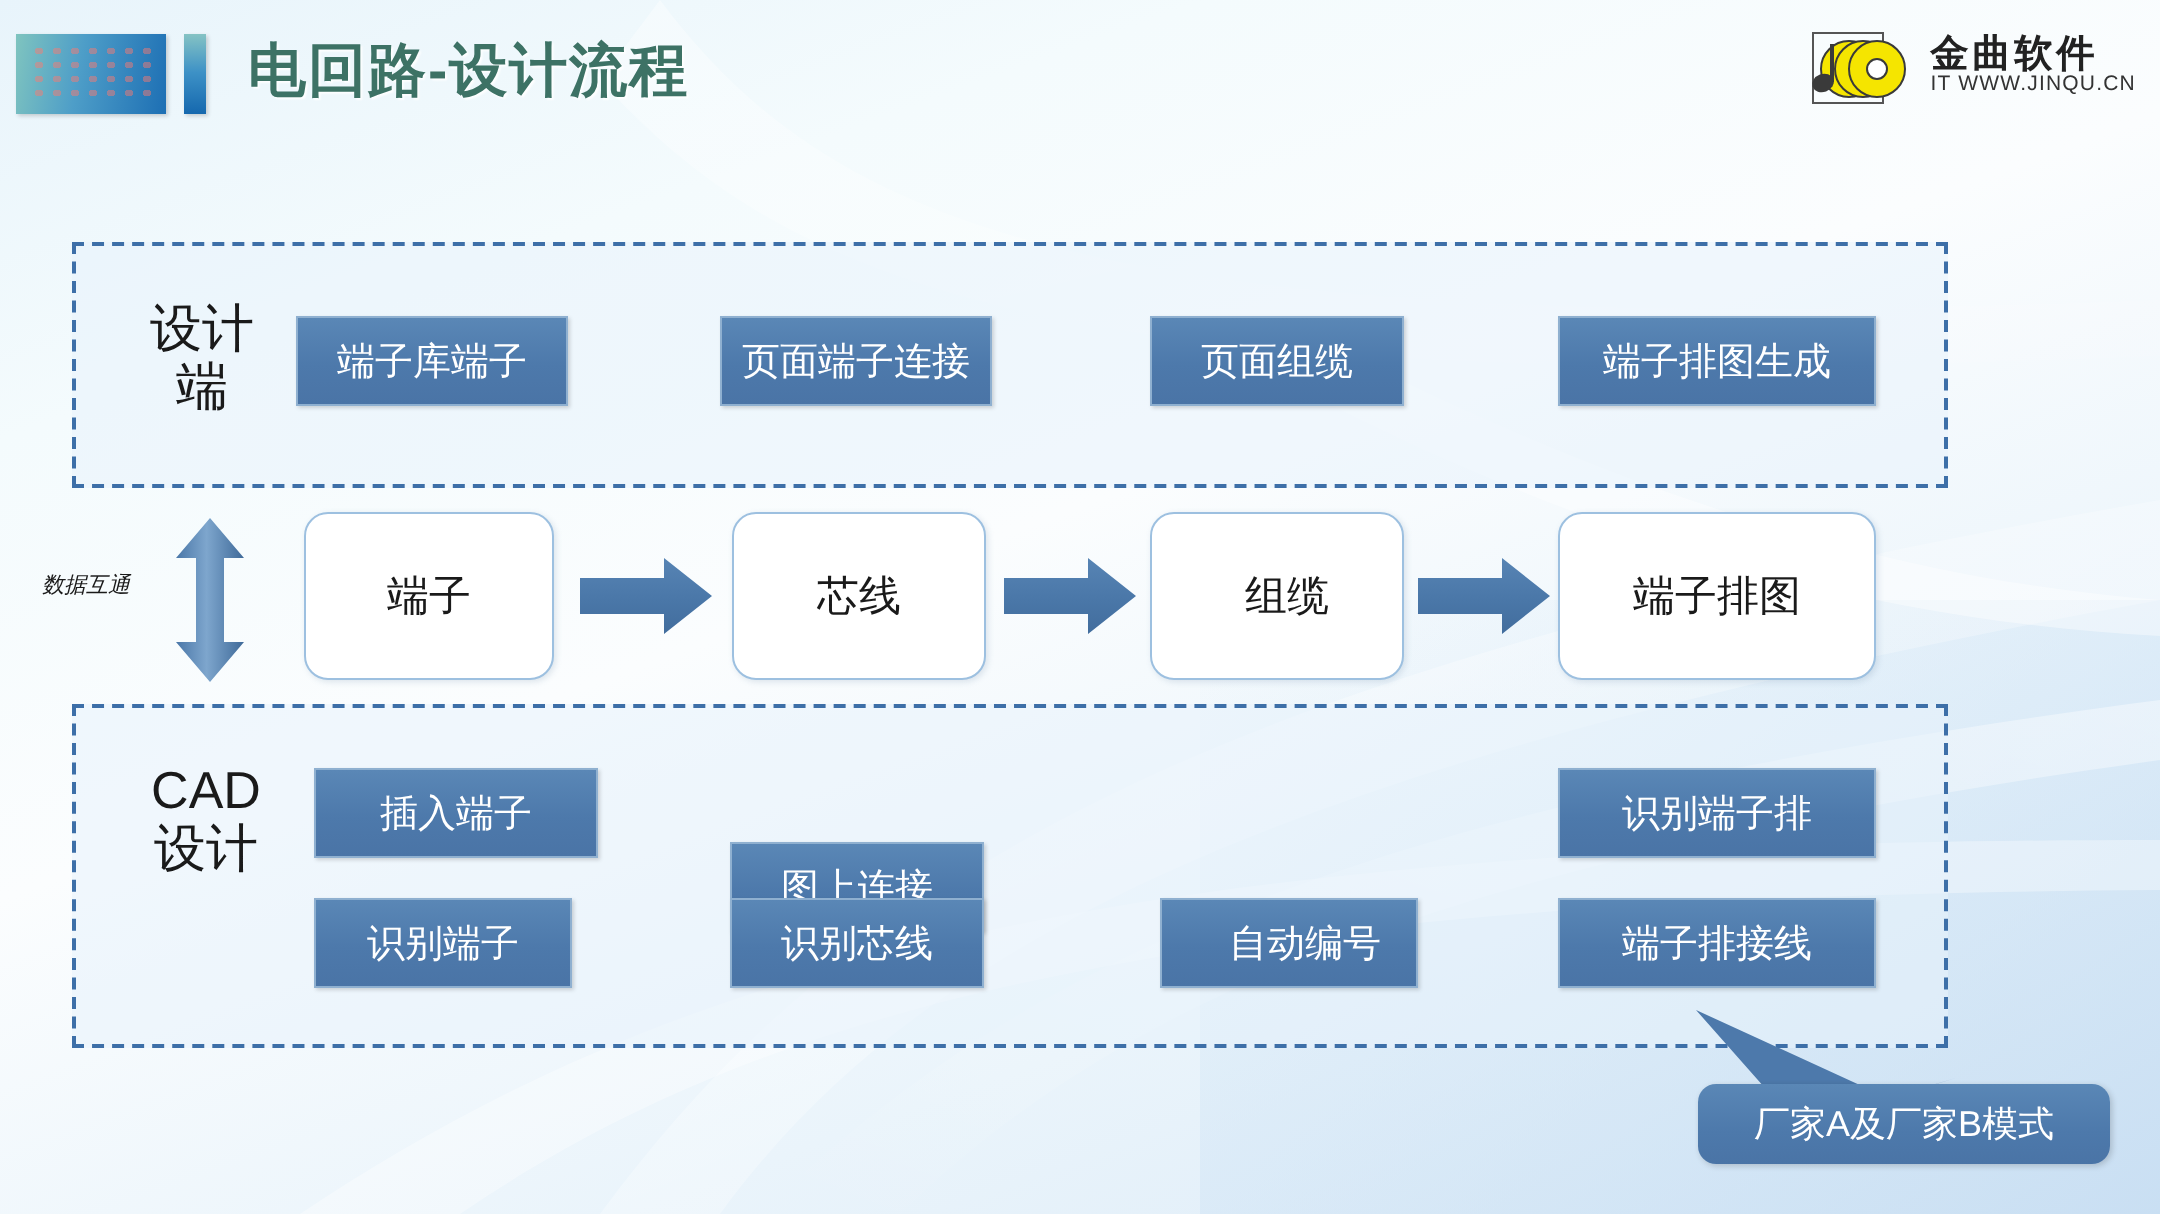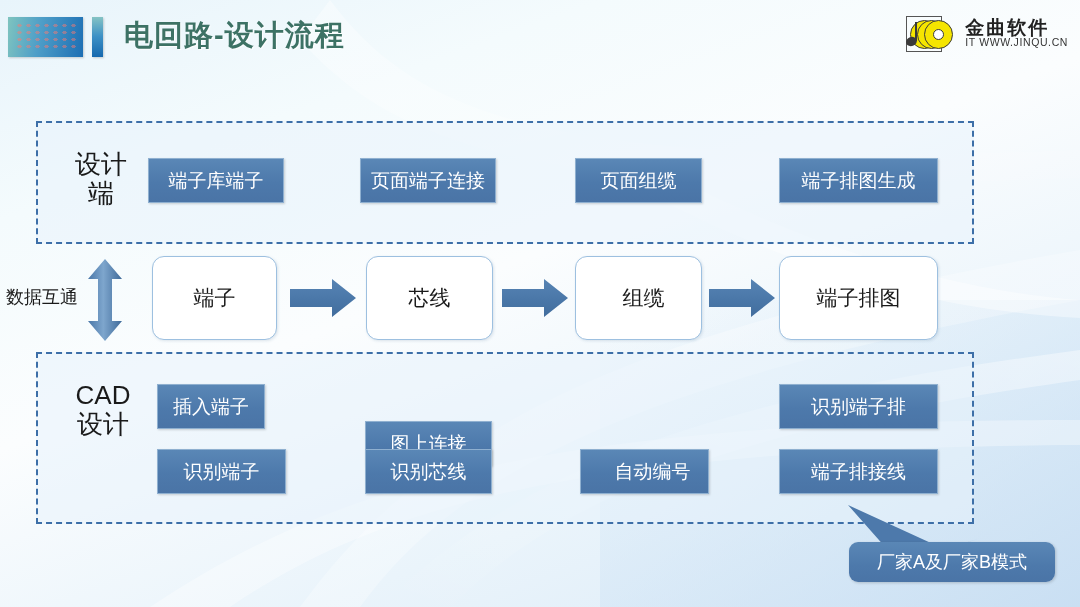--- a/index.html
+++ b/index.html
@@ -97,21 +97,21 @@
     display:flex;align-items:center;justify-content:center;
     box-shadow:1px 1px 3px rgba(100,130,160,.20);
     box-sizing:border-box;
   }
 
   
   .harrow{position:absolute;width:66px;height:38px;}
   #vert-arrow{position:absolute;left:86px;top:259px;width:38px;height:82px;}
   #interop-label{
     position:absolute;left:6px;top:285px;width:74px;
-    font-size:18px;color:#1a1a1a;white-space:nowrap;
+    font-size:11px;color:#1a1a1a;text-align:center;white-space:nowrap;font-style:italic;
   }
 
   
   #callout{
     position:absolute;left:849px;top:542px;width:206px;height:40px;
     background:linear-gradient(180deg,#5a87b6 0%,#4d79ab 60%,#4a74a6 100%);
     border-radius:9px;
     color:#fff;font-size:18px;
     display:flex;align-items:center;justify-content:center;
     box-shadow:1px 1px 3px rgba(0,0,0,.18);
@@ -212,21 +212,21 @@
     <polygon points="0,10 42,10 42,0 66,19 42,38 42,28 0,28" fill="url(#hg)"></polygon>
   </svg>
   <svg class="harrow" style="left:709px;top:279px;" viewBox="0 0 66 38">
     <polygon points="0,10 42,10 42,0 66,19 42,38 42,28 0,28" fill="url(#hg)"></polygon>
   </svg>
 
   <div id="group-cad" class="group"></div>
   <div id="label-cad" class="group-label">CAD
 设计</div>
 
-  <div class="chip" style="left:157px;top:384px;width:108px;height:45px;">插入端子</div>
+  <div class="chip" style="left:157px;top:384px;width:142px;height:45px;">插入端子</div>
   <div class="chip" style="left:365px;top:384px;width:127px;height:45px;margin-top:37px;">图上连接</div>
   <div class="chip" style="left:779px;top:384px;width:159px;height:45px;">识别端子排</div>
 
   <div class="chip" style="left:157px;top:449px;width:129px;height:45px;">识别端子</div>
   <div class="chip" style="left:365px;top:449px;width:127px;height:45px;">识别芯线</div>
   <div class="chip" style="left:580px;top:449px;width:129px;height:45px;padding-left:16px;">自动编号</div>
   <div class="chip" style="left:779px;top:449px;width:159px;height:45px;">端子排接线</div>
 
   <svg id="callout-tail" viewBox="0 0 130 52">
     <polygon points="0,0 96,44 130,34 70,52 46,52" fill="#4d79ab"></polygon>

